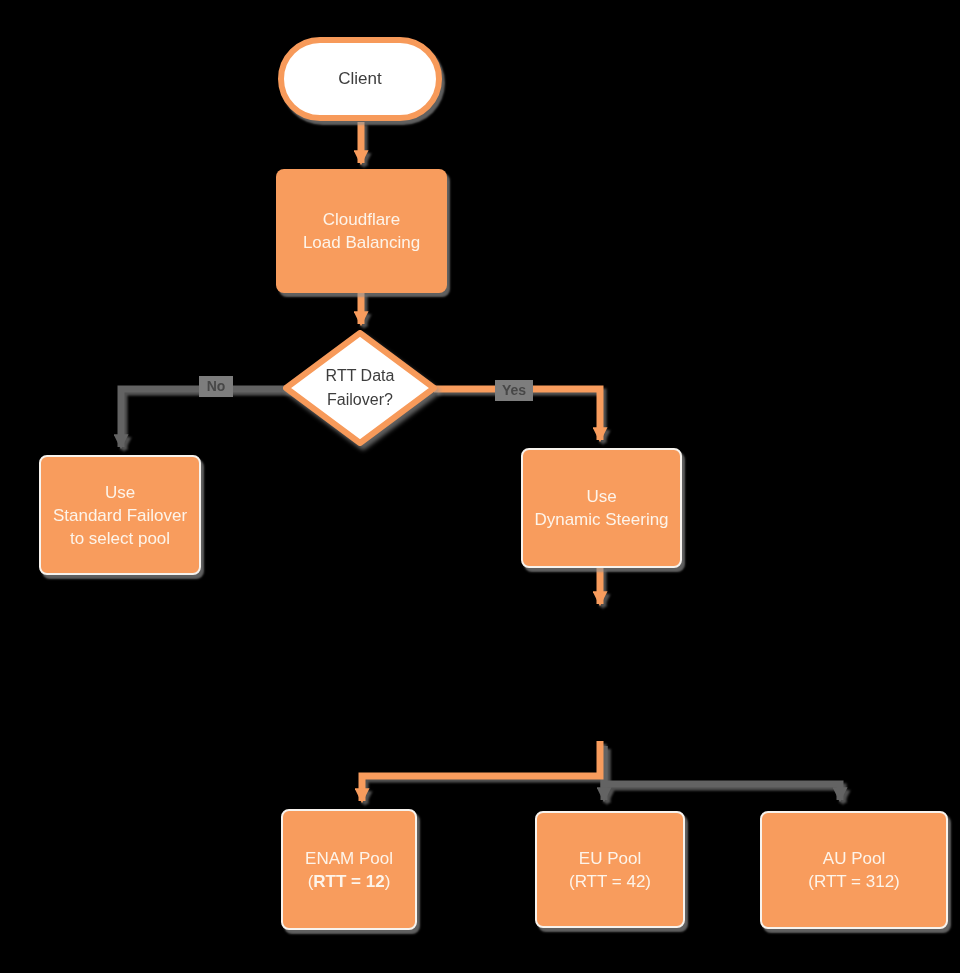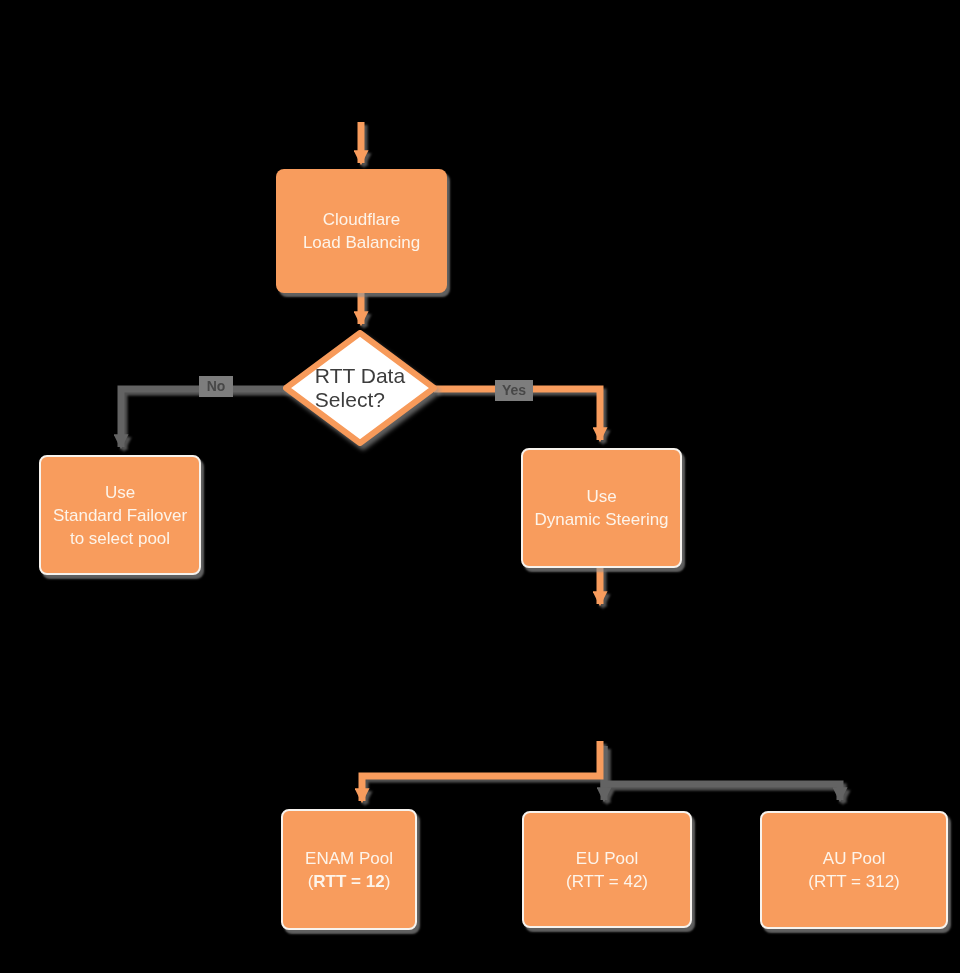--- a/index.html
+++ b/index.html
@@ -56,23 +56,23 @@
   }
   .diamond > svg {
     position: absolute;
     left: 0; top: 0;
     filter: drop-shadow(3px 4px 2px rgba(148,148,148,0.65));
   }
   .diamond-text {
     position: relative;
     z-index: 2;
     color: #3d3d3d;
-    font-size: 21px;
+    font-size: 16px;
     line-height: 24px;
-    text-align: left;
+    text-align: center;
   }
   .line { display: block; }
   .edge-label {
     position: absolute;
     z-index: 3;
     background: #7d7d7d;
     color: #474747;
     font-size: 14px;
     font-weight: bold;
     line-height: 15px;
@@ -102,35 +102,38 @@
       <path d="M 604 746 L 604 784 L 840 784 L 840 800" stroke="#636363" marker-end="url(#arrow-gray)"></path>
 
       <path d="M 361 122 L 361 163" stroke="#f89c5d" marker-end="url(#arrow-orange)"></path>
       <path d="M 361 293 L 361 324" stroke="#f89c5d" marker-end="url(#arrow-orange)"></path>
       <path d="M 434 389 L 600 389 L 600 440" stroke="#f89c5d" marker-end="url(#arrow-orange)"></path>
       <path d="M 600 568 L 600 604" stroke="#f89c5d" marker-end="url(#arrow-orange)"></path>
       <path d="M 600 741 L 600 776 L 362 776 L 362 801" stroke="#f89c5d" marker-end="url(#arrow-orange)"></path>
     </g>
   </svg>
 
+  <div class="node stadium" style="left:278px; top:37px; width:164px; height:84px;">
+    <span>Client</span>
+  </div>
 
   <div class="node obox" style="left:276px; top:169px; width:171px; height:124px;">
     <div>
       <span class="line">Cloudflare</span>
       <span class="line">Load Balancing</span>
     </div>
   </div>
 
   <div class="node diamond" style="left:282px; top:329px; width:156px; height:118px;">
     <svg width="156" height="118" viewBox="0 0 156 118">
       <polygon points="78,4 152,59 78,114 4,59" fill="#ffffff" stroke="#f79a5a" stroke-width="6" stroke-linejoin="round"></polygon>
     </svg>
     <div class="diamond-text">
       <span class="line">RTT Data</span>
-      <span class="line">Select?</span>
+      <span class="line">Failover?</span>
     </div>
   </div>
 
   <div class="edge-label" style="left:199px; top:376px; width:26px;">No</div>
   <div class="edge-label" style="left:495px; top:380px; width:30px;">Yes</div>
 
   <div class="node obox white-edge" style="left:39px; top:455px; width:162px; height:120px;">
     <div>
       <span class="line">Use</span>
       <span class="line">Standard Failover</span>
@@ -146,21 +149,21 @@
   </div>
 
 
   <div class="node obox white-edge" style="left:281px; top:809px; width:136px; height:121px;">
     <div>
       <span class="line">ENAM Pool</span>
       <span class="line"><span>(</span><b>RTT = 12</b><span>)</span></span>
     </div>
   </div>
 
-  <div class="node obox white-edge" style="left:522px; top:811px; width:170px; height:117px;">
+  <div class="node obox white-edge" style="left:535px; top:811px; width:150px; height:117px;">
     <div>
       <span class="line">EU Pool</span>
       <span class="line">(RTT = 42)</span>
     </div>
   </div>
 
   <div class="node obox white-edge" style="left:760px; top:811px; width:188px; height:118px;">
     <div>
       <span class="line">AU Pool</span>
       <span class="line">(RTT = 312)</span>

